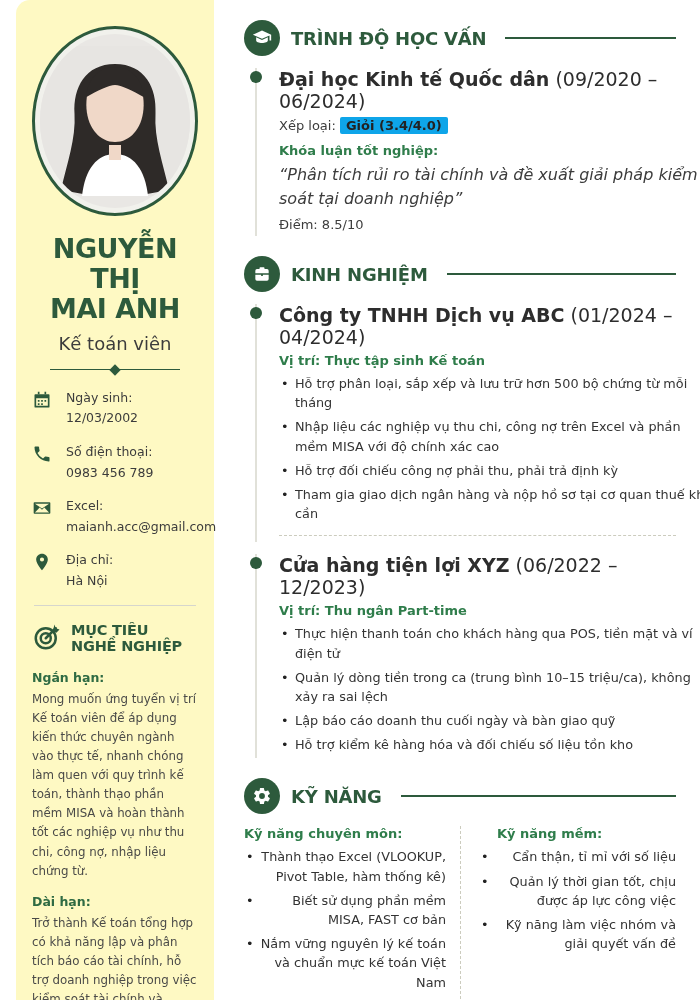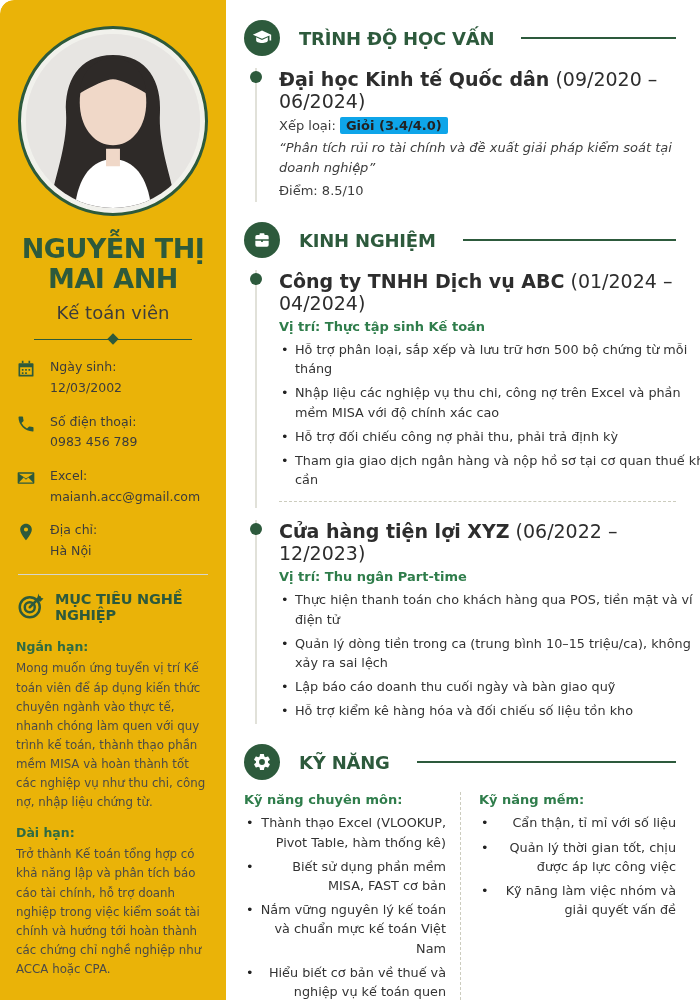--- a/index.html
+++ b/index.html
@@ -4,22 +4,22 @@
 <style>
   * { margin:0; padding:0; box-sizing:border-box; }
   html,body { background:#ffffff; }
   body { font-family:"DejaVu Sans","Liberation Sans",sans-serif; color:#3a3a3a; }
   .page {
     position:relative; width:700px; height:1000px; background:#ffffff;
     overflow:hidden; border-radius:14px 0 0 0; margin:0 auto;
   }
   
   .sidebar {
-    position:absolute; left:0; top:0; bottom:0; width:226px;
-    background:#eab308; border-radius:14px 0 0 0; padding:26px 16px 0 16px;
+    position:absolute; left:16px; top:0; bottom:0; width:198px;
+    background:#fef9c3; border-radius:14px 0 0 0; padding:26px 16px 0 16px;
   }
   .photo-wrap { display:flex; justify-content:center; }
   .photo-ring {
     width:190px; height:190px; border-radius:50%;
     border:3px solid #2d5a3c; padding:5px; background:#f1f1ec;
   }
   .photo {
     width:100%; height:100%; border-radius:50%; overflow:hidden; background:#e9e7e4;
   }
   .photo svg { display:block; width:100%; height:100%; }
@@ -36,36 +36,36 @@
   .ctext { font-size:12.5px; line-height:1.65; color:#3c3c3c; }
   .sep { border-top:1px solid #d6d6cd; margin:10px 2px 16px 2px; }
   .obj-head { display:flex; align-items:flex-start; gap:9px; margin-bottom:14px; }
   .obj-head .oicon { color:#2d5a3c; }
   .obj-head .oicon svg { width:30px; height:30px; }
   .obj-title { font-weight:bold; font-size:14.5px; color:#2d5a3c; letter-spacing:-0.2px; }
   .obj-label { font-weight:bold; font-size:12.5px; color:#2f6b43; margin-bottom:5px; }
   .obj-text { font-size:11.8px; line-height:1.62; color:#4a4a48; margin-bottom:13px; }
   
   .main { margin-left:226px; padding:20px 24px 0 18px; }
-  .section-head { display:flex; align-items:center; gap:19px; }
+  .section-head { display:flex; align-items:center; gap:11px; }
   .icon-circle {
     width:36px; height:36px; border-radius:50%; background:#2d5a3c; color:#ffffff;
     display:flex; align-items:center; justify-content:center; flex:0 0 36px;
   }
   .icon-circle svg { width:20px; height:20px; }
   .section-title { font-weight:bold; font-size:18px; color:#2d5a3c; letter-spacing:-0.2px; white-space:nowrap; }
   .head-rule { flex:1; border-top:2px solid #2d5a3c; margin-left:8px; }
   .entry { border-left:2px solid #e1e1d9; margin-left:11px; padding:0 0 4px 22px; position:relative; margin-top:12px; }
   .entry .dot { position:absolute; left:-7px; top:3px; width:12px; height:12px; border-radius:50%; background:#2d5a3c; }
   .line1 { font-size:19px; color:#2d2d2d; }
   .line1 .strong { font-weight:bold; }
   .subline { font-size:13px; margin-top:6px; color:#3c3c3c; }
   .rank-badge { font-weight:bold; color:#222; background:#0ea5e9; padding:1px 6px; border-radius:2px; }
   .green-label { font-weight:bold; color:#2f7d4b; font-size:13px; margin-top:10px; }
-  .thesis { font-style:italic; font-size:13px; color:#3c3c3c; margin-top:5px; line-height:1.5; width:420px; }
+  .thesis { font-style:italic; font-size:16px; color:#3c3c3c; margin-top:5px; line-height:1.5; width:420px; }
   .blist { list-style:none; margin-top:6px; }
   .blist li { position:relative; padding-left:16px; font-size:12.8px; line-height:1.5; margin-top:5px; color:#333; width:430px; }
   .blist li::before { content:"•"; position:absolute; left:2px; color:#222; }
   .dashed-sep { border-top:1px dashed #ccccbe; margin:12px 0 2px 0; }
   .skills-grid { display:flex; margin-top:12px; }
   .skills-col { width:50%; padding-right:14px; }
   .skills-col.right { border-left:1px dashed #ccccbe; padding-left:18px; padding-right:0; }
   .skills-col .blist li { width:auto;text-align:right; }
   .mt-sec { margin-top:20px; }
 </style>
@@ -183,20 +183,21 @@
         <span class="head-rule"></span>
       </div>
       <div class="entry">
         <span class="dot"></span>
         <div class="line1">
           <span class="strong">Đại học Kinh tế Quốc dân</span><span> (09/2020 – 06/2024)</span>
         </div>
         <div class="subline">
           <span>Xếp loại: </span><span class="rank-badge">Giỏi (3.4/4.0)</span>
         </div>
+        <div class="green-label">Khóa luận tốt nghiệp:</div>
         <div class="thesis">“Phân tích rủi ro tài chính và đề xuất giải pháp kiểm soát tại doanh nghiệp”</div>
         <div class="subline">Điểm: 8.5/10</div>
       </div>
     </section>
 
     <section class="mt-sec">
       <div class="section-head">
         <span class="icon-circle">
           <svg viewBox="0 0 24 24" fill="currentColor">
               <path d="M10 4h4a1 1 0 0 1 1 1v1h-6V5a1 1 0 0 1 1-1zm-6 4a2 2 0 0 1 2-2h12a2 2 0 0 1 2 2v3H4V8zm0 5h7v1.5h2V13h7v5a2 2 0 0 1-2 2H6a2 2 0 0 1-2-2v-5z"></path>
@@ -250,21 +251,21 @@
         <div class="skills-col">
           <div class="green-label" style="margin-top:0;">Kỹ năng chuyên môn:</div>
           <ul class="blist">
             <li>Thành thạo Excel (VLOOKUP, Pivot Table, hàm thống kê)</li>
             <li>Biết sử dụng phần mềm MISA, FAST cơ bản</li>
             <li>Nắm vững nguyên lý kế toán và chuẩn mực kế toán Việt Nam</li>
             <li>Hiểu biết cơ bản về thuế và nghiệp vụ kế toán quen nghiệp</li>
           </ul>
         </div>
         <div class="skills-col right">
-          <div class="green-label" style="margin-top:0;">Kỹ năng mềm:</div>
+          <div class="green-label" style="margin-top:0;margin-left:18px;">Kỹ năng mềm:</div>
           <ul class="blist">
             <li>Cẩn thận, tỉ mỉ với số liệu</li>
             <li>Quản lý thời gian tốt, chịu được áp lực công việc</li>
             <li>Kỹ năng làm việc nhóm và giải quyết vấn đề</li>
           </ul>
         </div>
       </div>
     </section>
 
     <section class="mt-sec">

